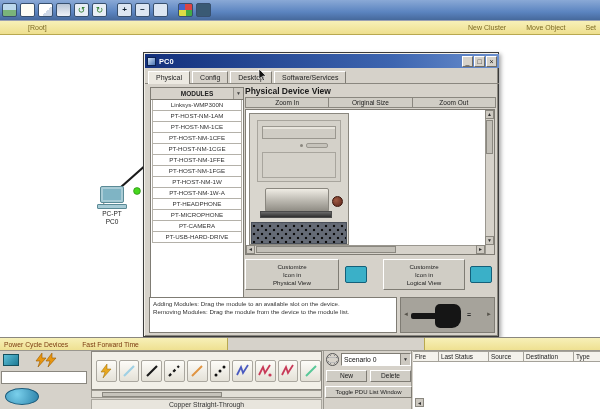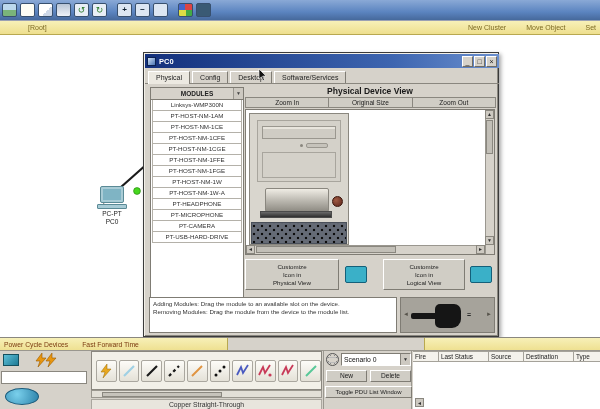--- a/index.html
+++ b/index.html
@@ -41,21 +41,21 @@
 
   .tabrow { left:1px; top:15px; width:354px; height:16px; border-bottom:1px solid #8a877f; display:flex; align-items:flex-end; padding-left:3px; font-size:7px; color:#222; }
   .tab { padding:2px 7px; border:1px solid; border-color:#fff #7f7c74 #7f7c74 #fff; border-bottom:none; background:#d6d2ca; margin-right:2px; }
   .tab.sel { background:#ece9e1; position:relative; top:1px; padding-bottom:3px; }
 
   .modlist { left:6px; top:34px; width:94px; height:212px; background:#fff; border:1px solid #7f7c74; }
   .modhdr { height:12px; background:#d6d2ca; border-bottom:1px solid #7f7c74; font-size:6.5px; font-weight:bold; text-align:center; line-height:11px; color:#222; position:relative; }
   .modhdr .sarr { position:absolute; right:0; top:0; width:10px; height:11px; border-left:1px solid #9a978f; font-size:5px; line-height:10px; color:#444; background:#cdc9c1; }
   .mitem { height:11px; margin:0 1px; border:1px solid #b4b1a9; border-top:none; background:#fff; font-size:6.2px; line-height:9px; text-align:center; color:#333; overflow:hidden; white-space:nowrap; }
 
-  .pv-title { left:101px; top:33px; width:250px; text-align:center; font-size:8.5px; font-weight:bold; color:#1a1a1a; }
+  .pv-title { left:101px; top:33px; width:250px; text-align:left; font-size:8.5px; font-weight:bold; color:#1a1a1a; }
   .pv-btns { left:101px; top:44px; width:250px; height:11px; display:flex; }
   .pv-btn { flex:1; background:#d0cdc5; border:1px solid #8a877f; font-size:6.5px; text-align:center; line-height:9px; color:#222; margin-right:-1px; }
 
   .imgarea { left:101px; top:56px; width:250px; height:146px; background:#fff; border:1px solid #7f7c74; }
   .tower { position:absolute; left:3px; top:3px; width:100px; height:132px; background:#d9d6ce; border:1px solid #8a877f; }
   .bay-outer { position:absolute; left:7px; top:6px; width:84px; height:62px; border:1px solid #a8a59d; background:#d4d1c9; }
   .cd-slot { position:absolute; left:4px; top:5px; width:74px; height:13px; border:1px solid #9a978f; background:#cfccc4; box-shadow:inset 0 2px 0 #e8e5dd; }
   .eject { position:absolute; left:48px; top:22px; width:22px; height:5px; background:#c6c3bb; border:1px solid #9a978f; border-radius:2px; }
   .ejdot { position:absolute; left:42px; top:23px; width:3px; height:3px; background:#8a877f; border-radius:50%; }
   .bay2 { position:absolute; left:4px; top:31px; width:74px; height:26px; border:1px solid #a8a59d; }

